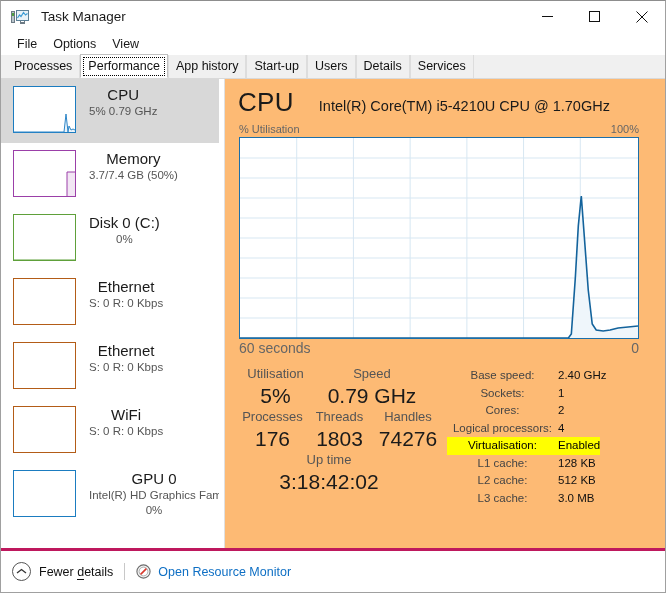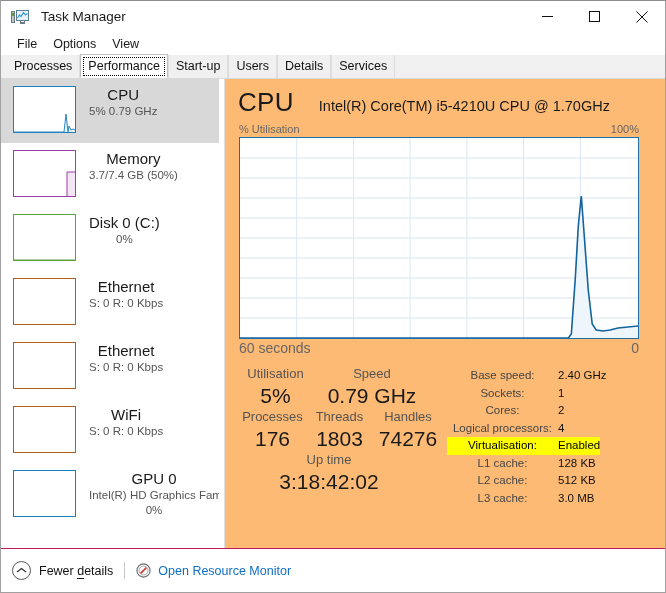--- a/index.html
+++ b/index.html
@@ -316,21 +316,21 @@
   }
   .spec-row.highlight .k { padding-left: 0; }
 
   
   .footer {
     position: absolute;
     left: 0; bottom: 0;
     width: 100%;
     height: 44px;
     background: #ffffff;
-    border-top: 1px solid #be185d;
+    border-top: 3px solid #be185d;
     display: flex;
     align-items: center;
     padding-left: 11px;
     box-sizing: border-box;
   }
   .chev {
     width: 17px; height: 17px;
     border: 1px solid #555555;
     border-radius: 50%;
     display: flex;
@@ -405,20 +405,21 @@
     <div class="menu-item">Options</div>
     <div class="menu-item">View</div>
   </div>
 
   <div class="tabstrip">
     <div class="tab">Processes</div>
     <div class="tab active">
       <span>Performance</span>
       <span class="focusring"></span>
     </div>
+    <div class="tab">App history</div>
     <div class="tab">Start-up</div>
     <div class="tab">Users</div>
     <div class="tab">Details</div>
     <div class="tab">Services</div>
   </div>
 
   <div class="content">
 
     <div class="sidebar">
 

